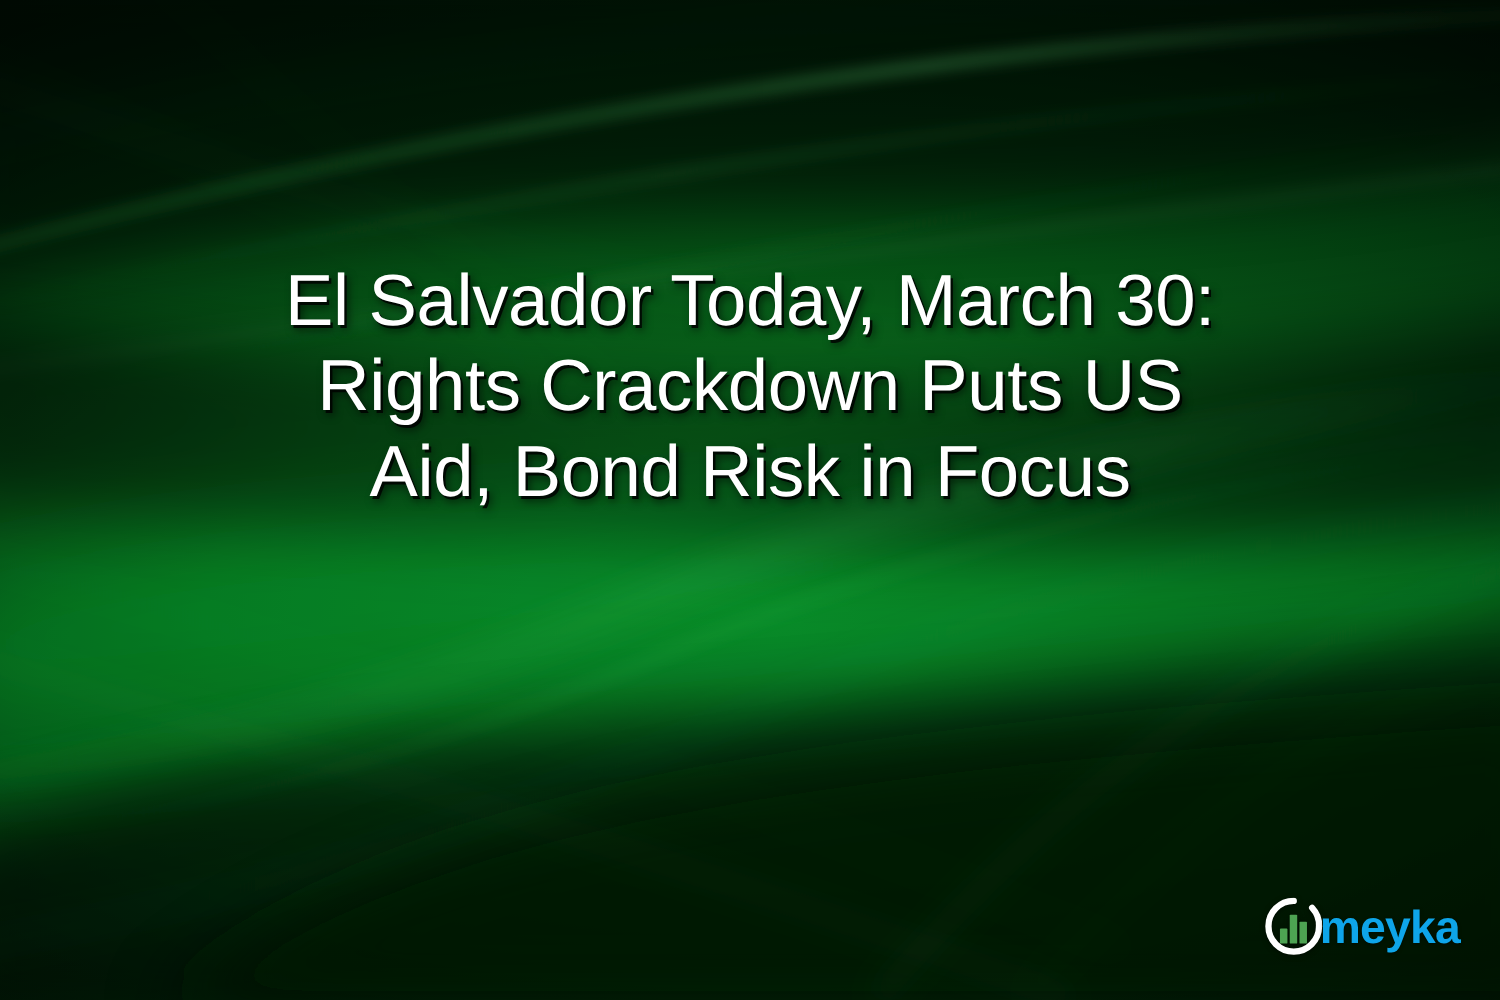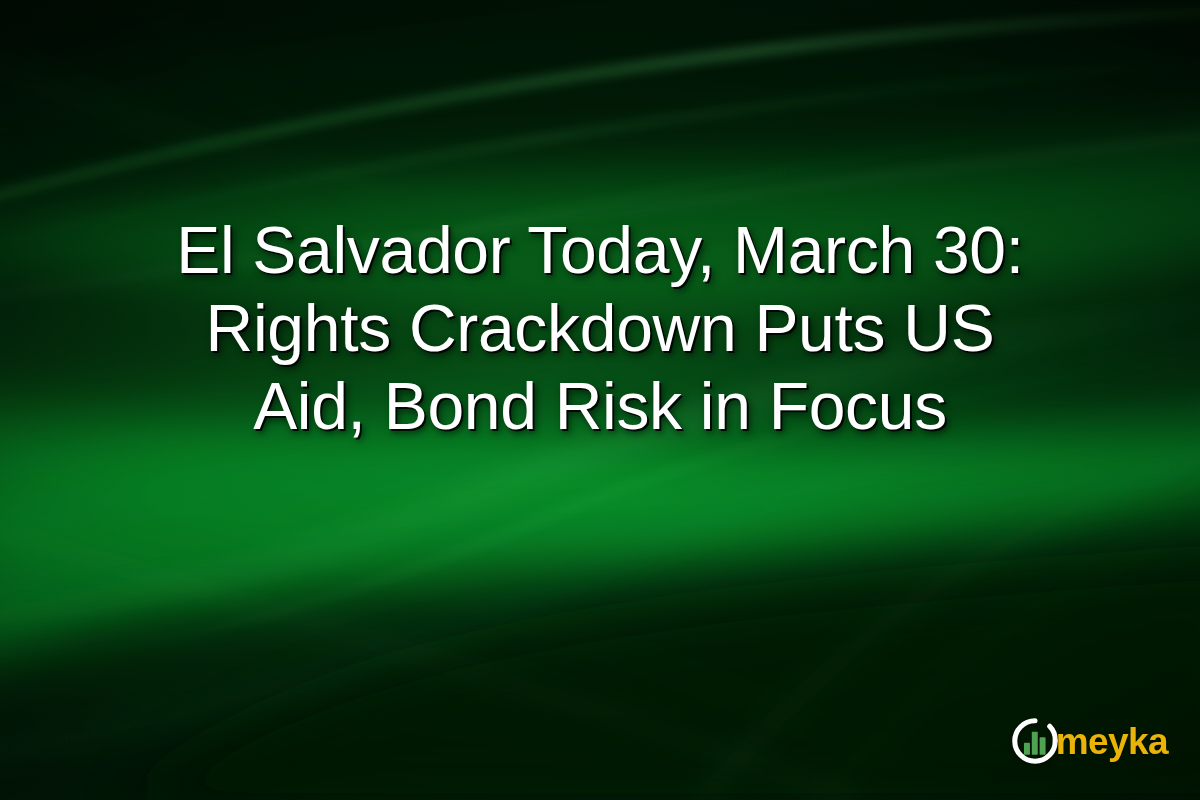--- a/index.html
+++ b/index.html
@@ -42,21 +42,21 @@
 
   
   .headline {
     position: absolute;
     left: 0;
     right: 0;
     top: 168px;
     text-align: center;
     padding: 0 48px;
     color: #ffffff;
-    font-size: 66px;
+    font-size: 58px;
     line-height: 1.18;
     font-weight: 400;
     letter-spacing: -0.3px;
     text-shadow:
        2px 2px 0 rgba(0,0,0,0.80),
        3px 4px 7px rgba(0,0,0,0.62);
     white-space: pre-line;
   }
 
   
@@ -68,21 +68,21 @@
     align-items: center;
     gap: 4px;
   }
   .logo-mark {
     width: 46px;
     height: 46px;
     display: block;
     filter: drop-shadow(0 1px 2px rgba(0,0,0,0.5));
   }
   .logo-word {
-    color: #eab308;
+    color: #0ea5e9;
     font-size: 37px;
     font-weight: 700;
     letter-spacing: -0.6px;
     line-height: 1;
     position: relative;
     left: -6px;
     text-shadow: 0 1px 3px rgba(0,0,0,0.45);
   }
 </style>
 </head>

